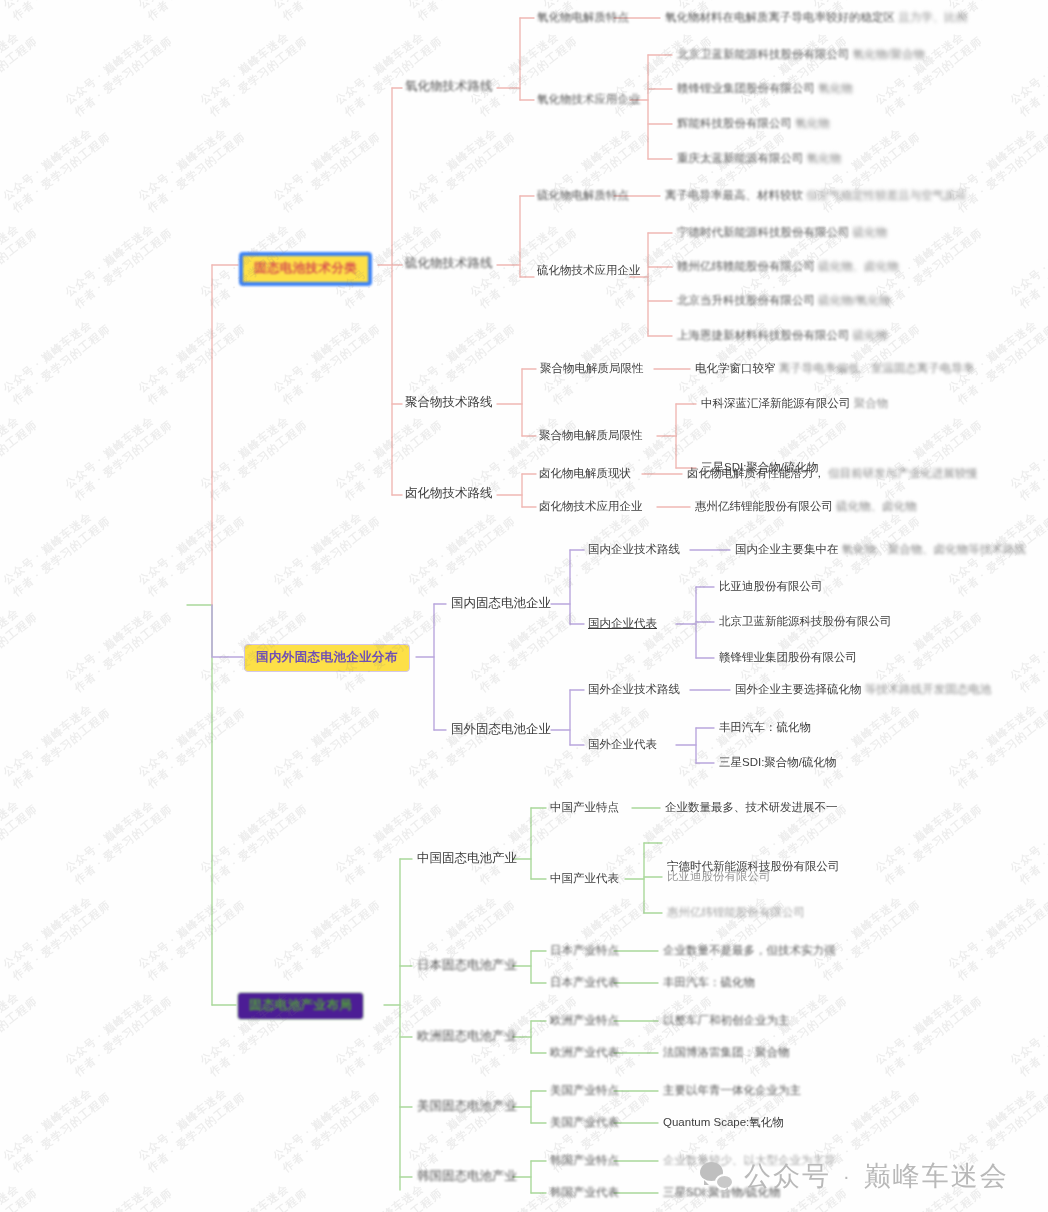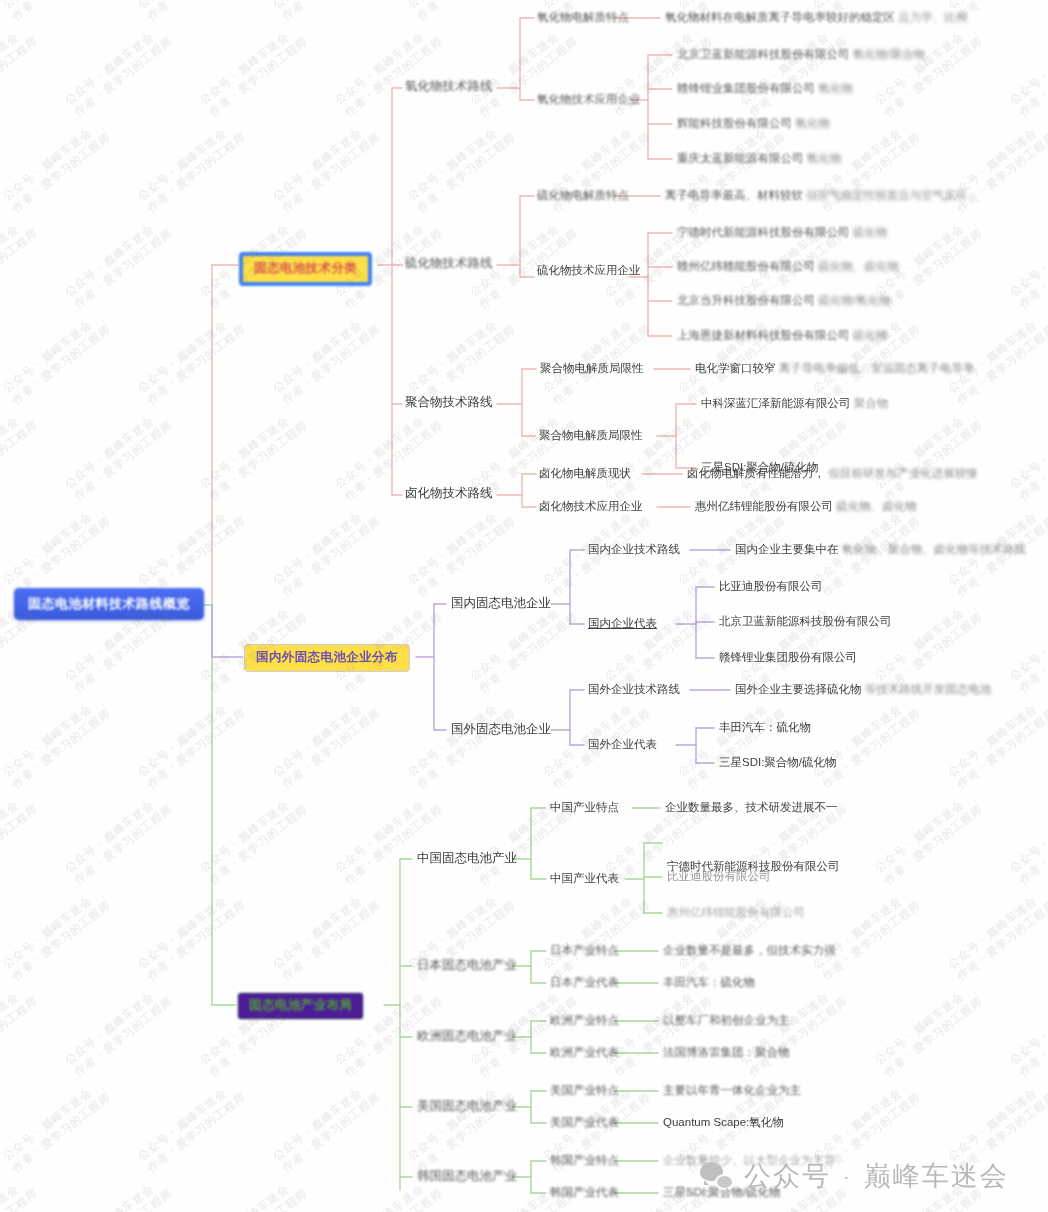--- a/index.html
+++ b/index.html
@@ -421,21 +421,20 @@
         <path d="M513 1177 H531"></path>
         <path d="M531 1161 V1193"></path>
         <path d="M531 1161 H546"></path>
         <path d="M531 1193 H546"></path>
         <path d="M614 1161 H658"></path>
         <path d="M614 1193 H658"></path>
       </g>
     </g>
   </svg>
 
-  <div class="node root" style="left:14px; top:588px;">固态电池材料技术路线概览</div>
 
   <div class="node l1 red" style="left:239px; top:252px;">固态电池技术分类</div>
   <div class="node l1 purple" style="left:244px; top:644px;">国内外固态电池企业分布</div>
   <div class="node l1 green" style="left:237px; top:992px;">固态电池产业布局</div>
 
   <div class="node l2 blurred" style="left:405px; top:79px;">氧化物技术路线</div>
   <div class="node l2 blurred" style="left:405px; top:256px;">硫化物技术路线</div>
   <div class="node l2" style="left:405px; top:395px;">聚合物技术路线</div>
   <div class="node l2" style="left:405px; top:486px;">卤化物技术路线</div>
 

